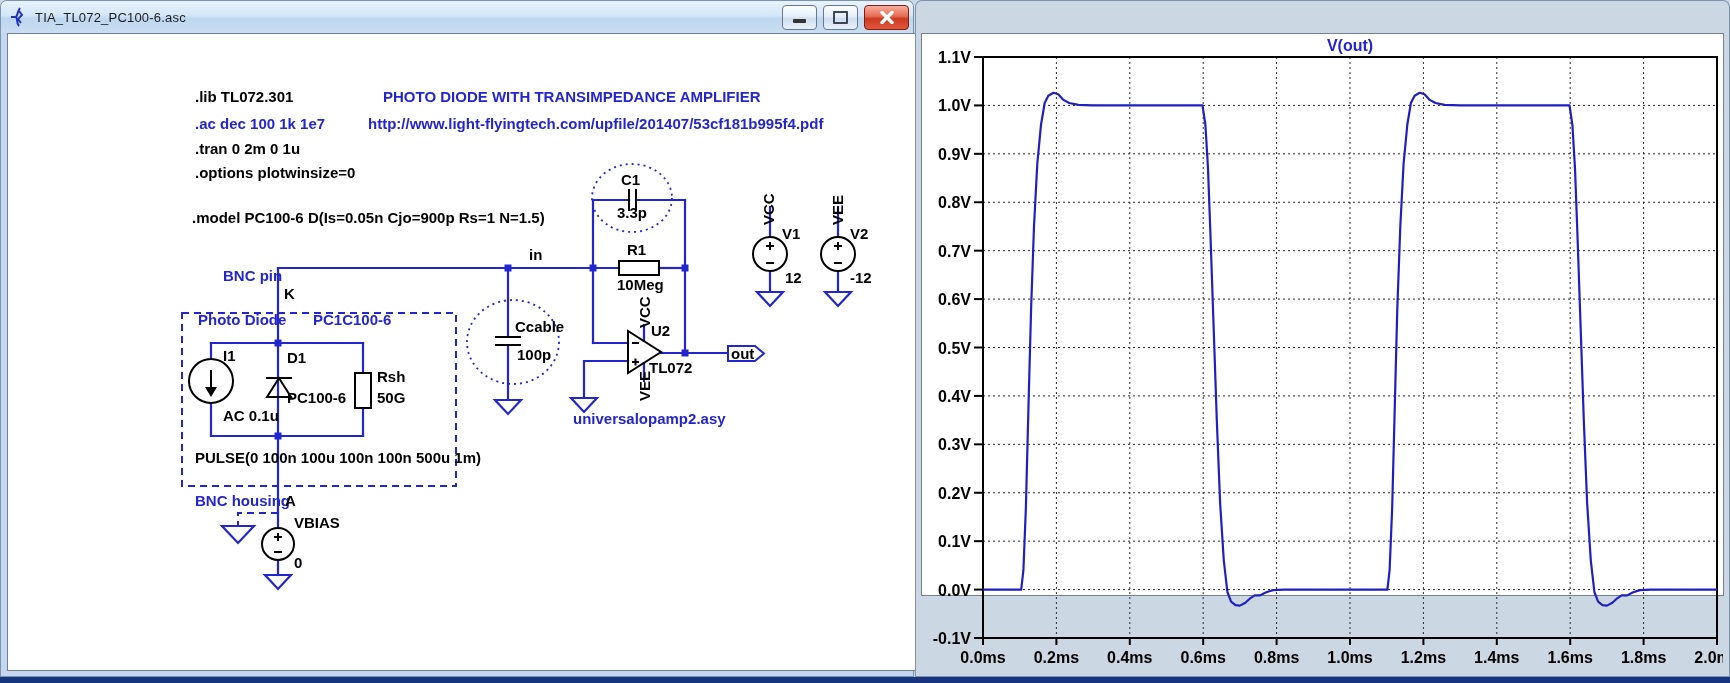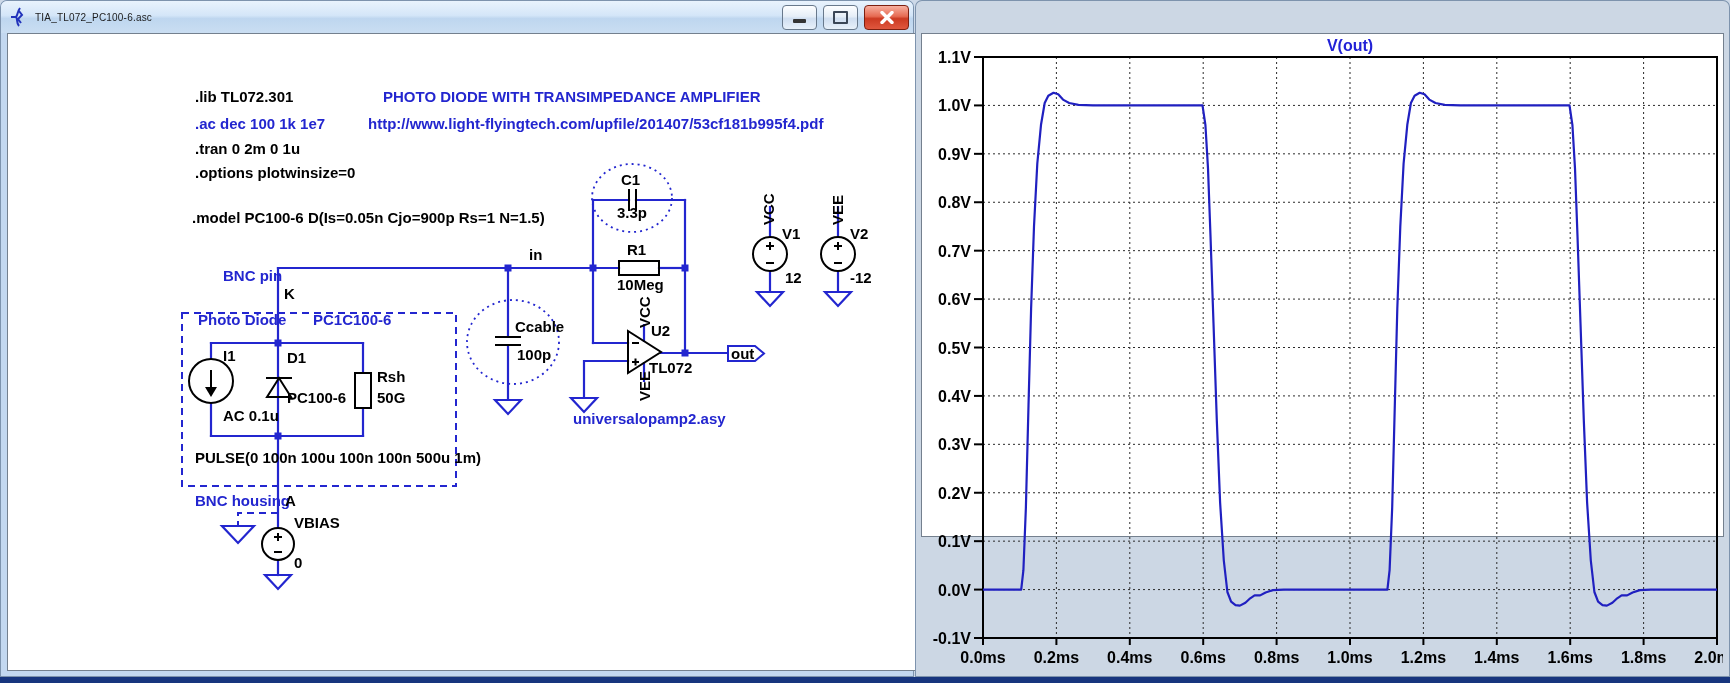--- a/index.html
+++ b/index.html
@@ -13,21 +13,21 @@
   .window.active{background:#c3d8f0;}
   .window.inactive{background:#ccd7e4;}
   .titlebar{position:absolute;left:1px;top:1px;right:1px;height:32px;
     border-radius:6px 6px 0 0;display:flex;align-items:center;
     cursor:default;}
   .window.active .titlebar{
     background:linear-gradient(180deg,#e9f3fd 0%,#d4e6f8 45%,#bed6ef 55%,#cadef2 100%);}
   .window.inactive .titlebar{
     background:linear-gradient(180deg,#eef3f9 0%,#dde6f0 45%,#cfdae7 55%,#d6e0ec 100%);}
   .title-icon{width:20px;height:20px;margin:0 6px 0 8px;flex:0 0 auto;}
-  .title-text{font-size:10px;letter-spacing:.2px;}
+  .title-text{font-size:13px;letter-spacing:.2px;}
   .window.active .title-text{color:#1c1c1c;}
   .window.inactive .title-text{color:#93a0ad;}
   .win-buttons{margin-left:auto;display:flex;align-items:flex-start;gap:6px;
     padding-right:4px;margin-top:0;}
   .wbtn{height:25px;border-radius:4px;display:flex;align-items:center;
     justify-content:center;box-sizing:border-box;cursor:pointer;}
   .window.active .wbtn{width:35px;border:1px solid #68798c;
     background:linear-gradient(180deg,#fdfeff 0%,#e5eef7 45%,#cfdef0 55%,#e8f1fa 100%);}
   .window.active .wbtn.close{width:45px;border:1px solid #7c1f10;
     background:linear-gradient(180deg,#f7b0a0 0%,#e66a52 45%,#cc3a22 55%,#e0573e 100%);}
@@ -220,21 +220,21 @@
           <text x="784" y="282" class="slabel black">12</text>
           <text x="842" y="224" class="slabel black" transform="rotate(-90 842 224)">VEE</text>
           <text x="849" y="238" class="slabel black">V2</text>
           <text x="849" y="282" class="slabel black">-12</text>
         </g>
     </svg>
   </div>
 </div>
 
 <div class="window inactive" id="win-right" style="left:915px;width:815px;">
-  <div class="client" style="left:6px;top:33px;width:803px;height:504px;">
+  <div class="client" style="left:6px;top:33px;width:803px;height:563px;">
     <svg id="plot-svg" width="801" height="636" viewBox="921 33 801 636">
       <text class="plot-title" x="1349" y="50" text-anchor="middle">V(out)</text>
       <g id="plot-grid">
           <line x1="1055.4" y1="56" x2="1055.4" y2="637" class="grid"></line>
           <line x1="1128.8" y1="56" x2="1128.8" y2="637" class="grid"></line>
           <line x1="1202.2" y1="56" x2="1202.2" y2="637" class="grid"></line>
           <line x1="1275.6" y1="56" x2="1275.6" y2="637" class="grid"></line>
           <line x1="1349" y1="56" x2="1349" y2="637" class="grid"></line>
           <line x1="1422.4" y1="56" x2="1422.4" y2="637" class="grid"></line>
           <line x1="1495.8" y1="56" x2="1495.8" y2="637" class="grid"></line>

